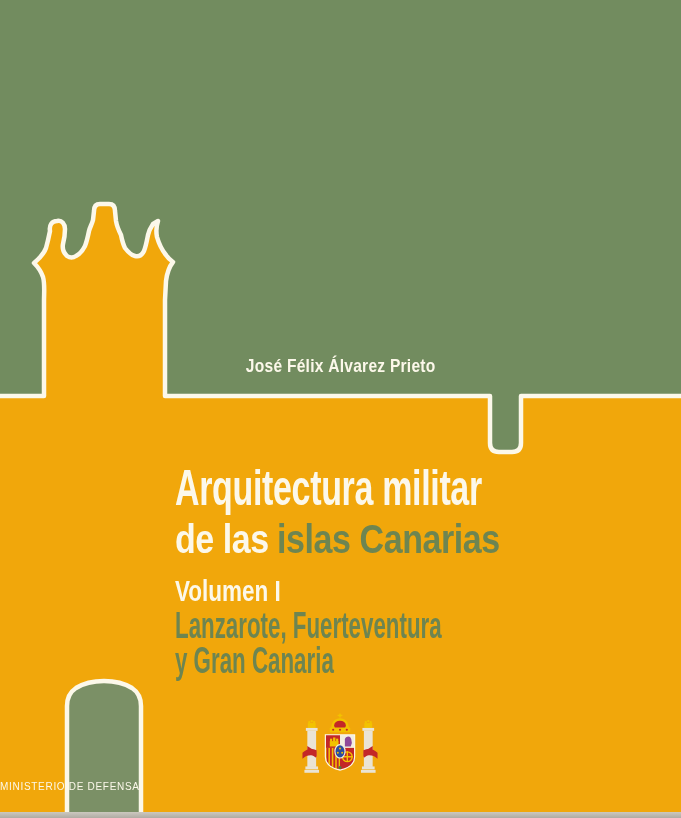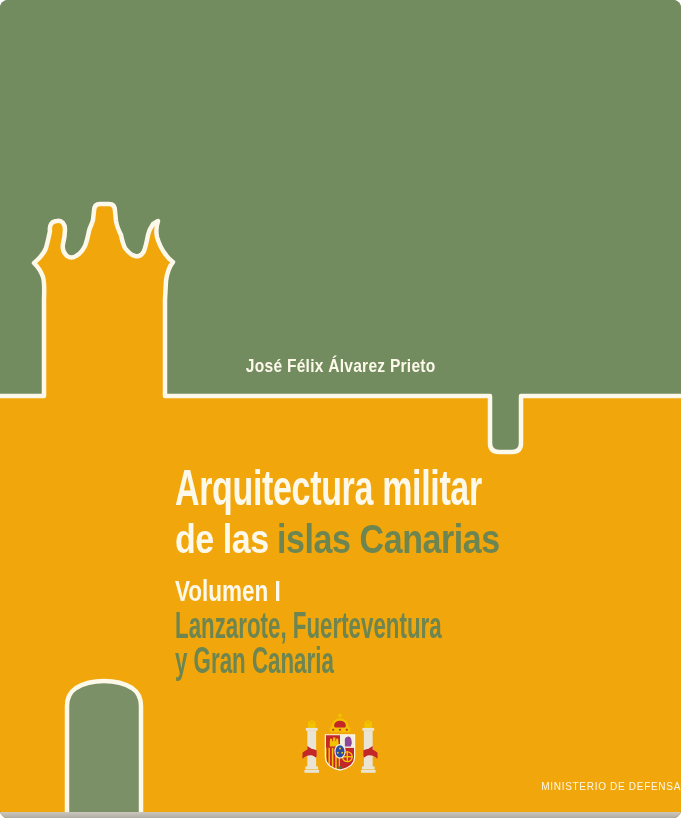--- a/index.html
+++ b/index.html
@@ -6,21 +6,20 @@
   body {
     width: 681px; height: 818px;
     font-family: "Liberation Sans", sans-serif;
     overflow: hidden;
   }
   .cover {
     position: relative;
     width: 681px; height: 818px;
     background: var(--green_bg);
     overflow: hidden;
-    border-radius: 8px;
   }
   .cover-art {
     position: absolute; left: 0; top: 0;
     width: 681px; height: 818px;
     display: block;
   }
   .text-layer { position: absolute; left: 0; top: 0; width: 681px; height: 818px; }
 
   .author {
     position: absolute; left: 0; right: 0; top: 356px;
@@ -37,21 +36,21 @@
   .t2 { top: 519px; font-size: 40px; line-height: 40px; color: var(--cream); transform: scaleX(0.85); letter-spacing: -0.5px; }
   .t2 .hl { color: var(--title_green); }
   .t2 .pre { margin-right: 0.24em; }
   .t3 { top: 576px; font-size: 30px; line-height: 30px; color: var(--cream); transform: scaleX(0.75); }
   .t4 { top: 608px; font-size: 36px; line-height: 36px; color: var(--title_green); transform: scaleX(0.62); }
   .t5 { top: 643px; font-size: 36px; line-height: 36px; color: var(--title_green); transform: scaleX(0.62); }
 
   .coat { position: absolute; left: 301px; top: 712px; width: 78px; height: 66px; }
   .ministry {
     position: absolute; left: 0; right: 0; top: 782px;
-    text-align: right;
+    text-align: left;
     color: var(--cream);
     font-size: 10px; line-height: 10px;
     letter-spacing: 0.7px;
   }
   .bottom-strip {
     position: absolute; left: 0; top: 812px; width: 681px; height: 6px;
     background: linear-gradient(var(--strip_gray), var(--strip_gray_dark));
   }
 </style>
 </head>

